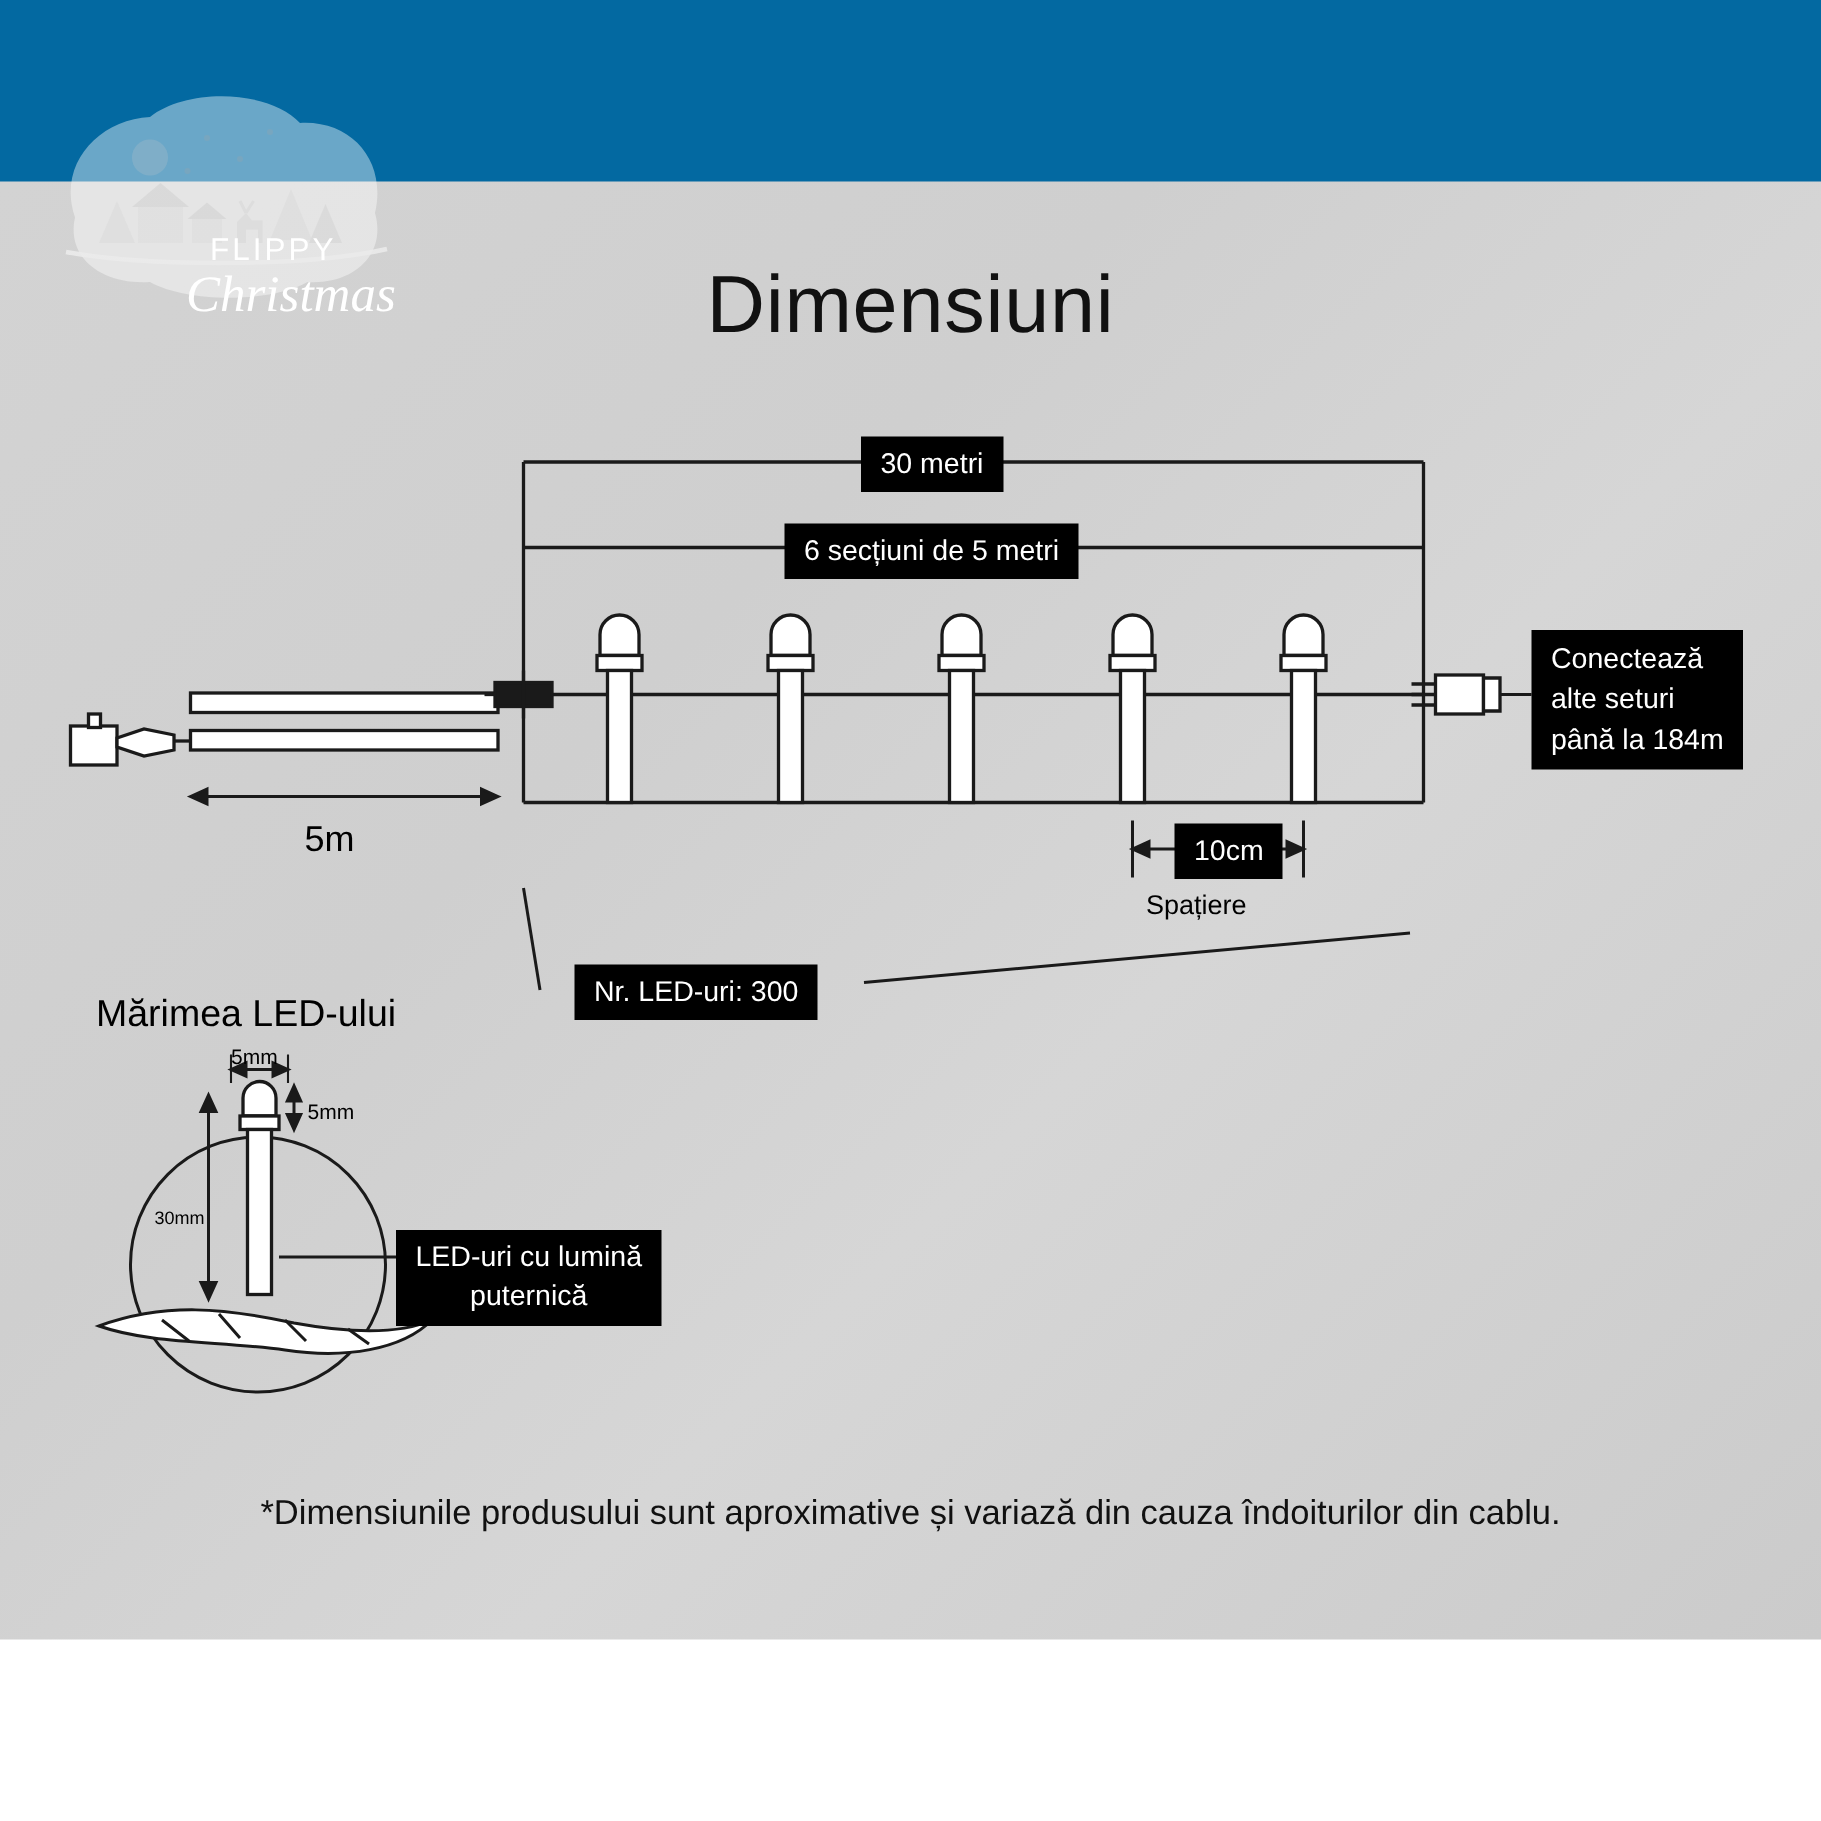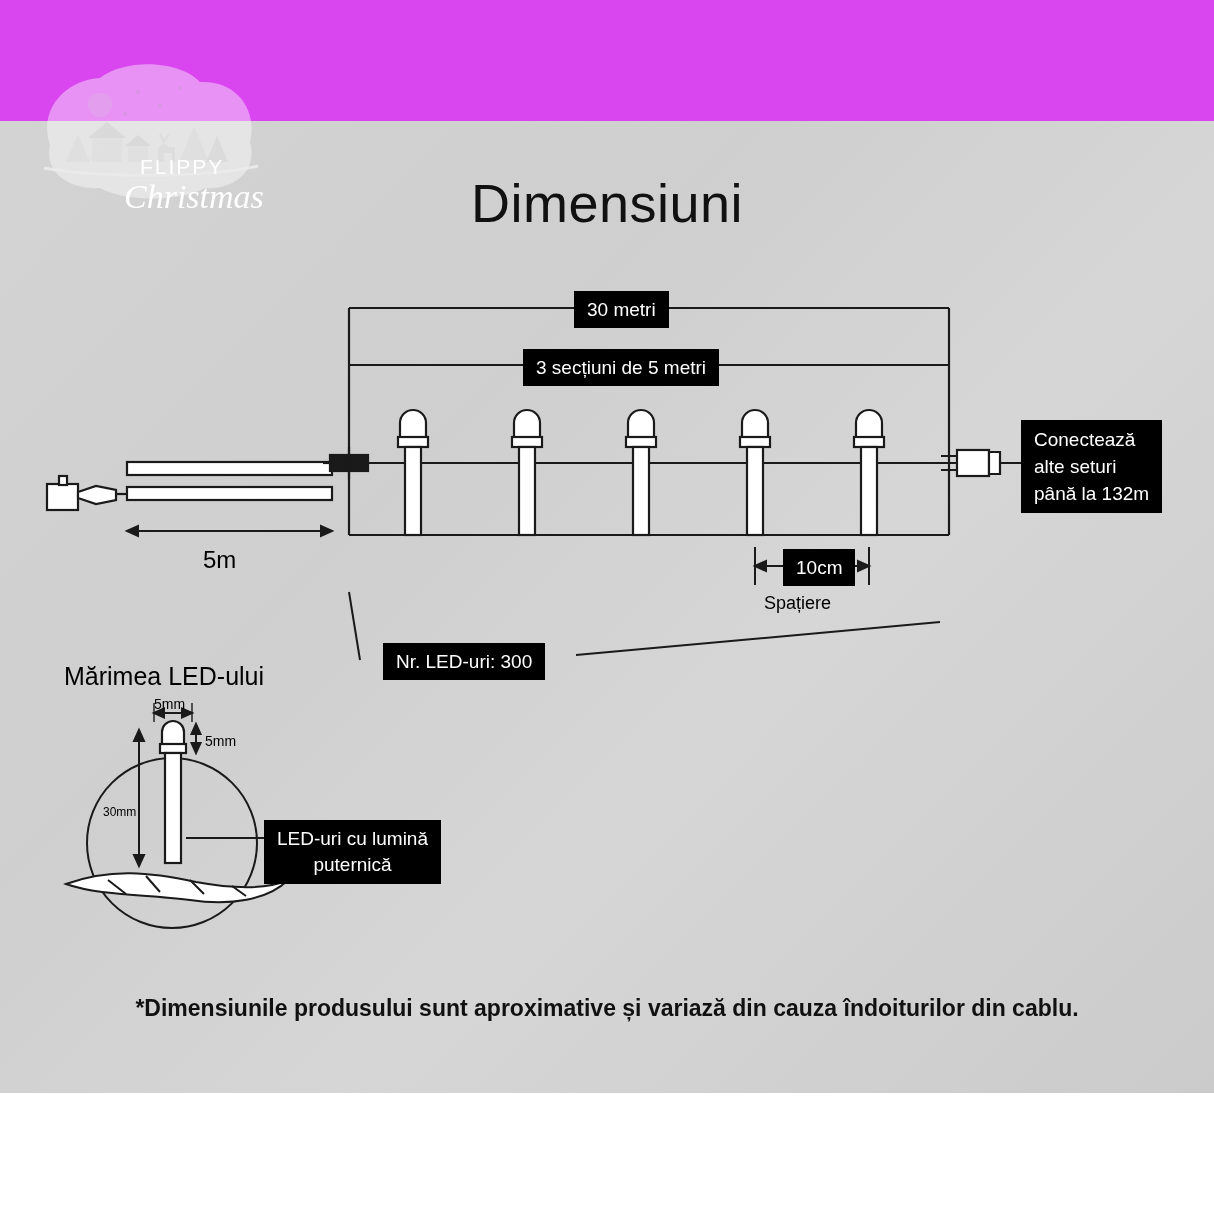--- a/index.html
+++ b/index.html
@@ -10,21 +10,21 @@
   body {
     width: 1214px;
     height: 1214px;
     font-family: "Liberation Sans", sans-serif;
     overflow: hidden;
   }
   #canvas {
     position: relative;
     width: 1214px;
     height: 1038px;
-    background: #d946ef;
+    background: #0369a1;
   }
   
   #panel {
     position: absolute;
     left: 0;
     top: 121px;
     width: 1214px;
     height: 972px;
     background: linear-gradient(135deg, #d3d3d3 0%, #cfcfcf 35%, #d6d6d6 60%, #cbcbcb 100%);
   }
@@ -84,21 +84,20 @@
   }
   svg { position: absolute; left: 0; top: 0; }
   #footnote {
     position: absolute;
     left: 0;
     top: 995px;
     width: 1214px;
     text-align: center;
     font-size: 23px;
     color: #111111;
-    font-weight: bold;
   }
 </style>
 </head>
 <body>
 
 <div id="canvas">
 
   <div id="panel"></div>
 
   <svg id="watermark" width="245" height="210" viewBox="0 0 245 210">
@@ -245,26 +244,26 @@
       <path d="M139,730 l-5,11 l10,0 Z"></path>
       <path d="M139,866 l-5,-11 l10,0 Z"></path>
     </g>
 
     <g stroke="#1a1a1a" fill="none" stroke-width="2">
       <path d="M186,838 L264,838"></path>
     </g>
   </svg>
 
   <div class="lbl" style="left:574px; top:291px;">30 metri</div>
-  <div class="lbl" style="left:523px; top:349px;">3 secțiuni de 5 metri</div>
+  <div class="lbl" style="left:523px; top:349px;">6 secțiuni de 5 metri</div>
   <div class="lbl" style="left:783px; top:549px;">10cm</div>
   <div class="lbl" style="left:383px; top:643px;">Nr. LED-uri: 300</div>
   <div class="lbl" style="left:1021px; top:420px; line-height:27px;">Conectează
 alte seturi
-până la 132m</div>
+până la 184m</div>
   <div class="lbl" style="left:264px; top:820px; line-height:26px;text-align:center;">LED-uri cu lumină
 puternică</div>
 
   <div class="plain" style="left:203px; top:546px; font-size:24px;">5m</div>
   <div class="plain" style="left:764px; top:593px; font-size:18px;text-align:right;">Spațiere</div>
   <div class="plain" style="left:64px; top:662px; font-size:25px;">Mărimea LED-ului</div>
   <div class="plain" style="left:154px; top:696px; font-size:14px;">5mm</div>
   <div class="plain" style="left:205px; top:733px; font-size:14px;">5mm</div>
   <div class="plain" style="left:103px; top:805px; font-size:12px;">30mm</div>
 

